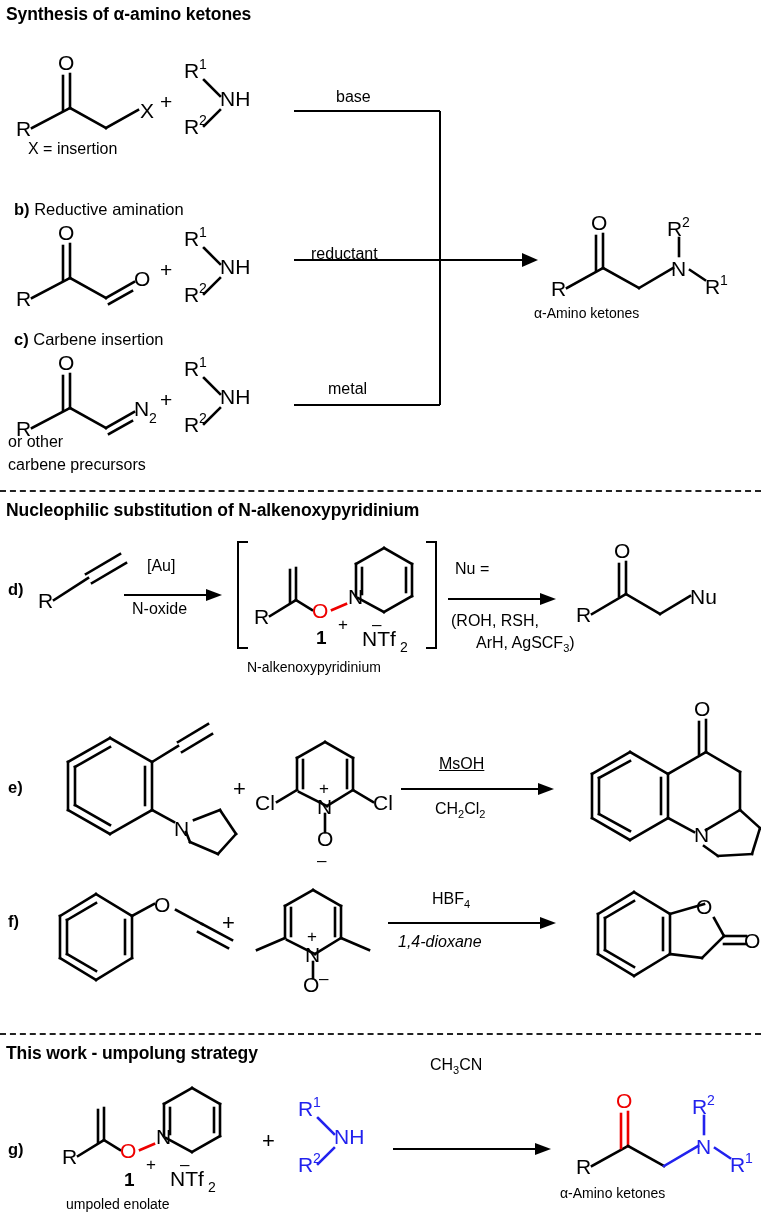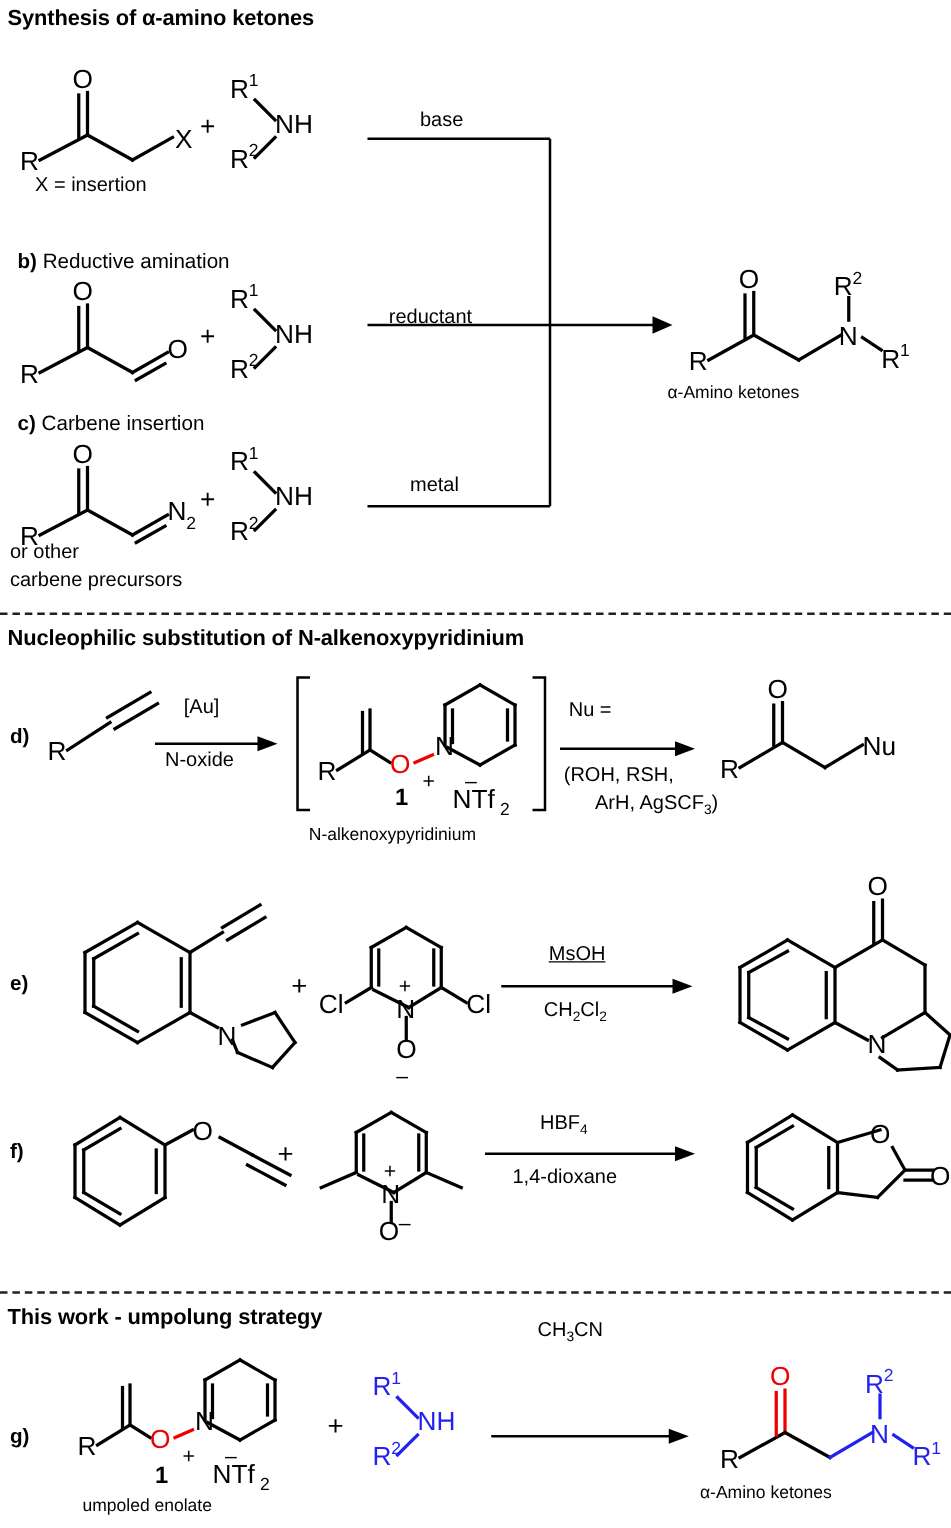--- a/index.html
+++ b/index.html
@@ -359,21 +359,21 @@
     <text class="chg" x="64" y="80">+</text>
     <text class="at" x="60" y="130">O</text>
     <text class="chg" x="76" y="122">–</text>
   </svg>
 
   <div class="abs plain" style="left:432px;top:890px;"><span>HBF</span><sub style="font-size:11px;">4</sub></div>
   <svg class="abs" style="left:388px;top:916px;" width="175" height="14">
     <path class="thin" d="M0,7 L160,7"></path>
     <path d="M152,1 L168,7 L152,13 Z" fill="#000"></path>
   </svg>
-  <div class="abs plain" style="left:410px;top:933px;">1,4-dioxane</div>
+  <div class="abs plain" style="left:398px;top:933px;font-style:italic;">1,4-dioxane</div>
 
   <svg class="abs" style="left:590px;top:870px;" width="170" height="115">
 
     <path class="bond" d="M8,44 L8,84"></path>
     <path class="bond" d="M15,48 L15,80"></path>
     <path class="bond" d="M8,44 L44,22"></path>
     <path class="bond" d="M15,48 L44,31"></path>
     <path class="bond" d="M44,22 L80,44"></path>
     <path class="bond" d="M80,44 L80,84"></path>
     <path class="bond" d="M73,48 L73,80"></path>

